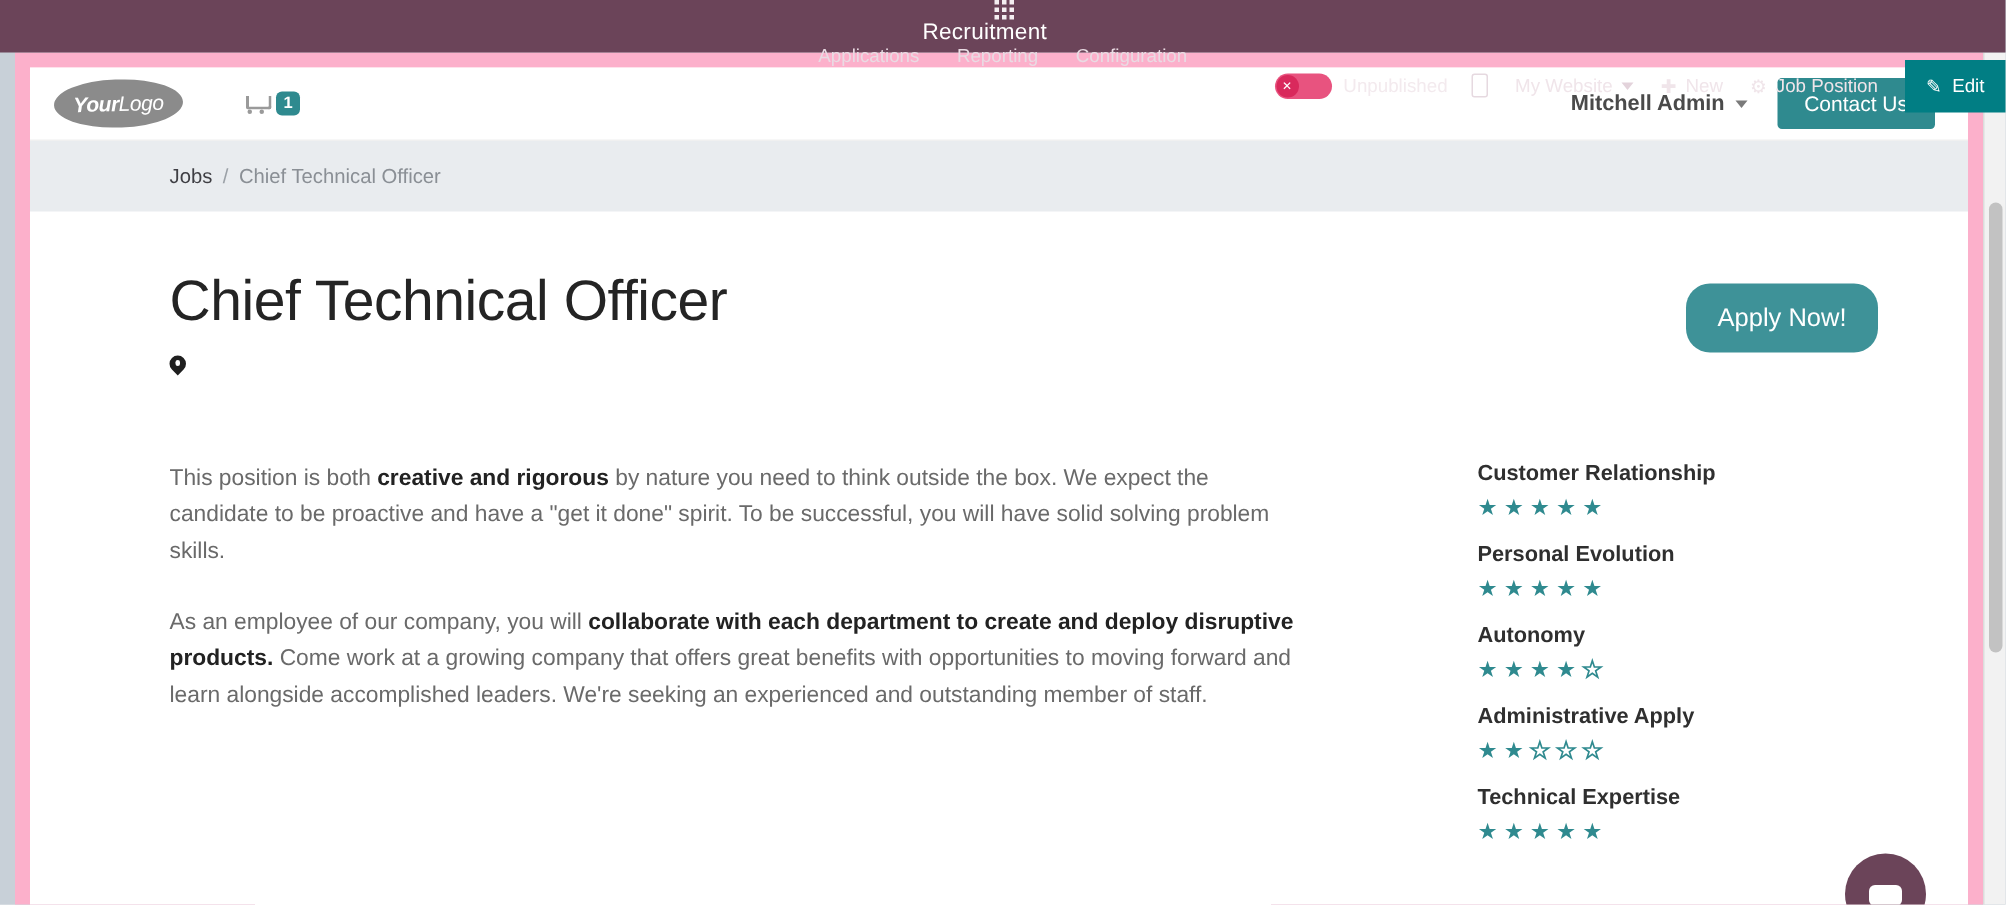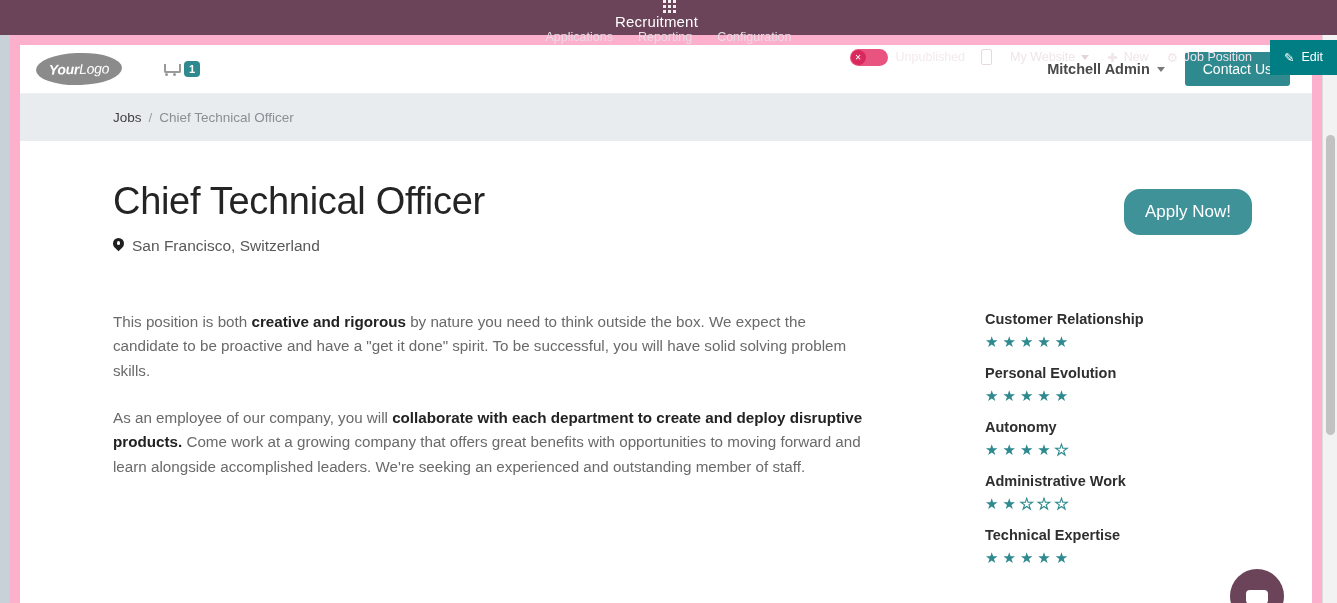--- a/index.html
+++ b/index.html
@@ -299,21 +299,20 @@
       <span class="crumb-sep">/</span>
       <span class="crumb-cur">Chief Technical Officer</span>
     </div>
 
     <div class="job-body">
       <div class="job-head">
         <div>
           <h1 class="job-title">Chief Technical Officer</h1>
           <div class="job-loc">
             <span class="pin-ico"></span>
-            <span>San Francisco, Switzerland</span>
           </div>
         </div>
         <div class="apply-btn">Apply Now!</div>
       </div>
 
       <div class="job-cols">
         <div class="job-text">
           <p>
             <span>This position is both </span><b>creative and rigorous</b><span> by nature you need to think outside the box. We expect the candidate to be proactive and have a "get it done" spirit. To be successful, you will have solid solving problem skills.</span>
           </p>
@@ -347,21 +346,21 @@
             <div class="skill-name">Autonomy</div>
             <div class="stars">
                 <span class="star">★</span>
                 <span class="star">★</span>
                 <span class="star">★</span>
                 <span class="star">★</span>
                 <span class="star off">★</span>
               </div>
           </div>
           <div>
-            <div class="skill-name">Administrative Work</div>
+            <div class="skill-name">Administrative Apply</div>
             <div class="stars">
                 <span class="star">★</span>
                 <span class="star">★</span>
                 <span class="star off">★</span>
                 <span class="star off">★</span>
                 <span class="star off">★</span>
               </div>
           </div>
           <div>
             <div class="skill-name">Technical Expertise</div>

